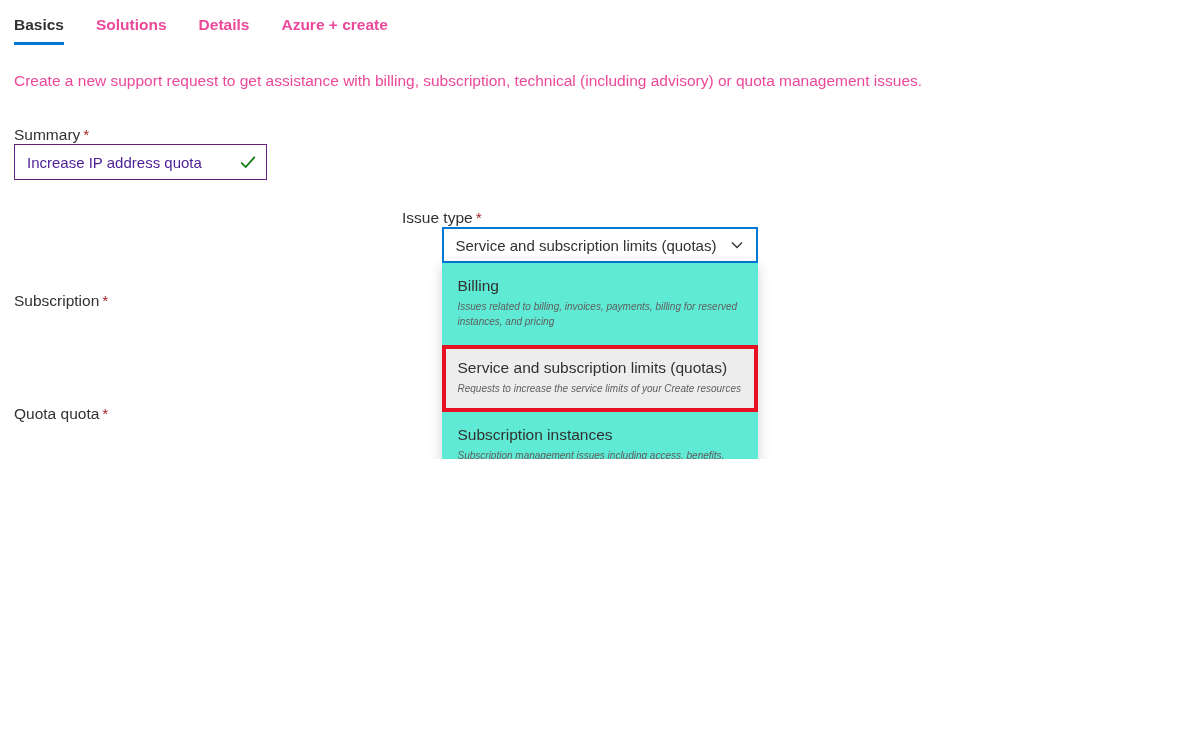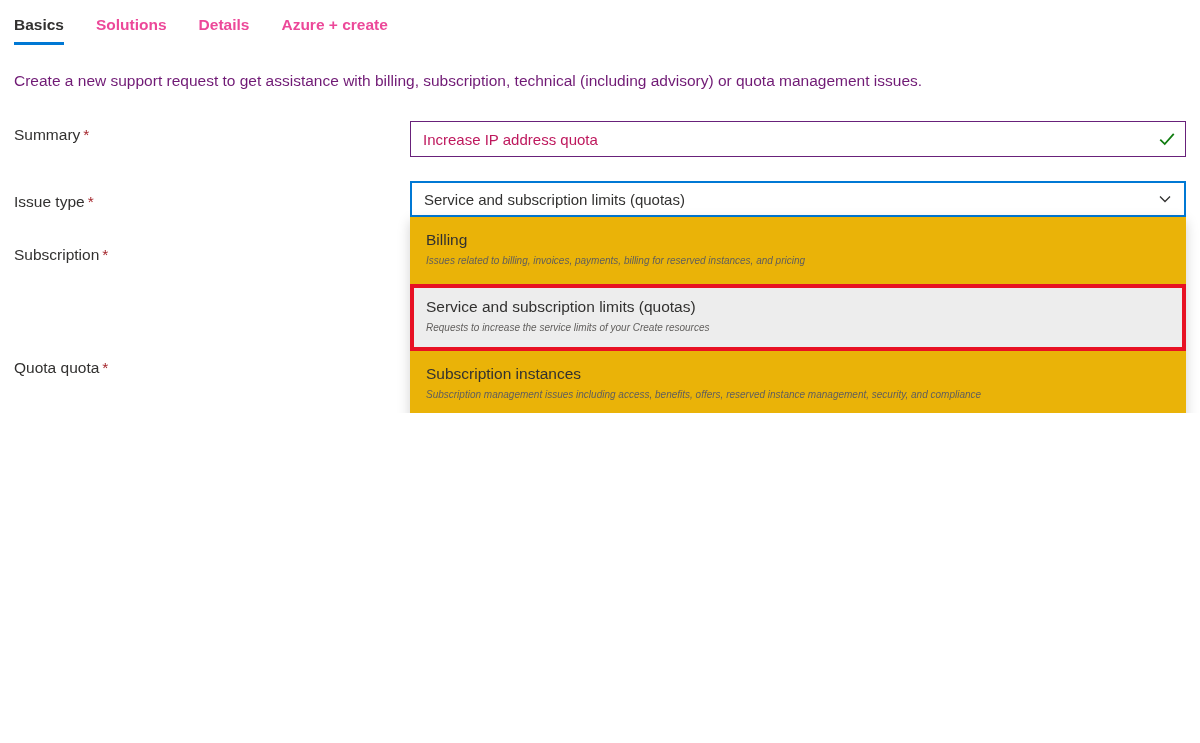--- a/index.html
+++ b/index.html
@@ -38,28 +38,29 @@
       position: absolute;
       left: 0;
       right: 0;
       bottom: -1px;
       height: 3px;
       background: #0078d4;
     }
     .description {
       font-size: 15.5px;
       line-height: 1.55;
-      color: #701a75;
+      color: #ec4899;
       margin-bottom: 28px;
       max-width: 1160px;
     }
     .form-row {
       display: flex;
       align-items: flex-start;
       margin-bottom: 24px;
+      flex-direction: column;
     }
     .form-label {
       width: 396px;
       flex-shrink: 0;
       font-size: 15.5px;
       color: #323130;
       padding-top: 5px;
     }
     .required {
       color: #a4262c;
@@ -70,21 +71,21 @@
       position: relative;
       max-width: 776px;
     }
     .text-input {
       width: 100%;
       height: 36px;
       padding: 0 40px 0 12px;
       border: 1px solid #68217a;
       font-size: 15px;
       font-family: inherit;
-      color: #be185d;
+      color: #4c1d95;
       outline: none;
       background: #fff;
     }
     .check-icon {
       position: absolute;
       right: 10px;
       top: 50%;
       transform: translateY(-50%);
       width: 18px;
       height: 18px;
@@ -108,21 +109,21 @@
       top: 50%;
       transform: translateY(-50%);
       width: 14px;
       height: 14px;
     }
     .dropdown {
       position: absolute;
       top: 36px;
       left: 0;
       right: 0;
-      background: #eab308;
+      background: #5eead4;
       box-shadow: 0 4px 12px rgba(0,0,0,0.18);
       z-index: 100;
     }
     .dropdown-item {
       padding: 14px 16px 16px 16px;
       cursor: pointer;
     }
     .dropdown-item.selected {
       background: #ededed;
     }

